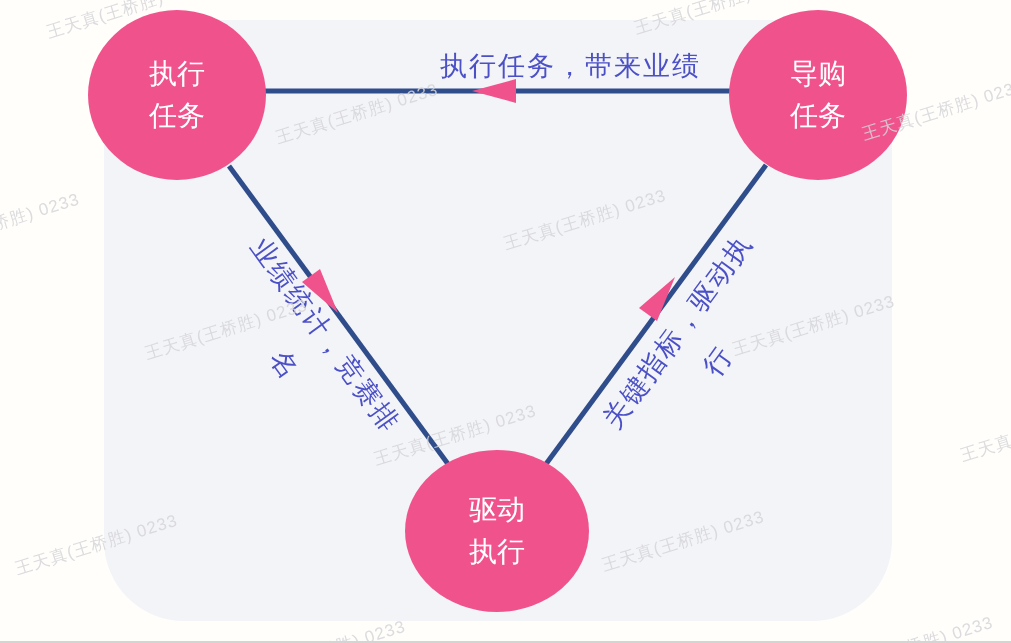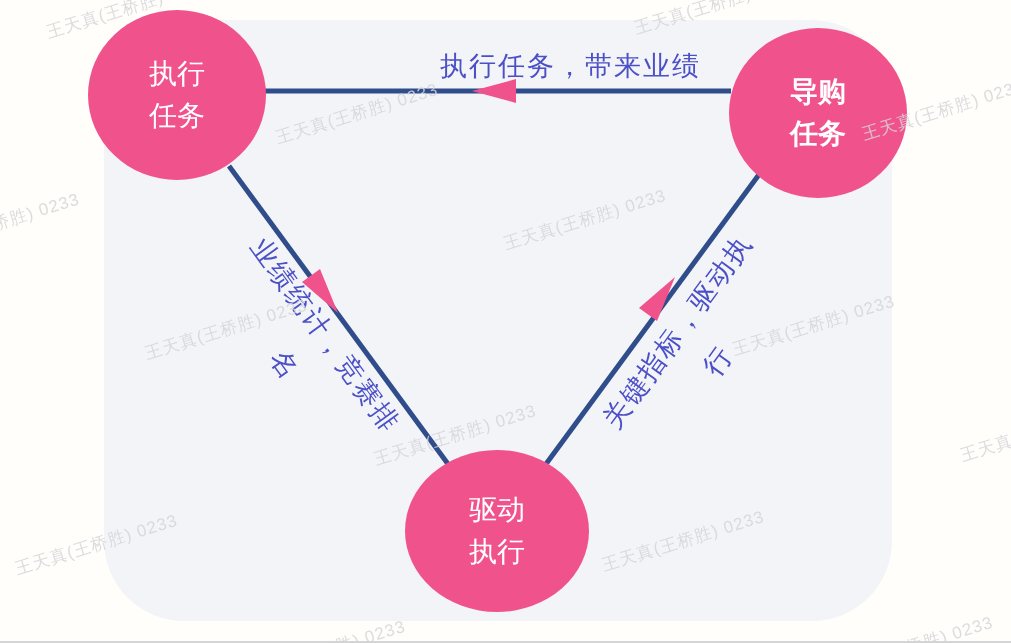--- a/index.html
+++ b/index.html
@@ -34,21 +34,21 @@
   }
   .node{
     position:absolute;z-index:20;border-radius:50%;
     background:var(--node_pink);display:flex;align-items:center;justify-content:center;
   }
   .node span{
     display:block;width:60px;color:#ffffff;font-size:28px;line-height:1.5;
     text-align:center;word-break:break-all;
   }
   .node.performance{left:88px;top:10px;width:178px;height:170px;}
-  .node.task{left:729px;top:28px;width:178px;height:170px;font-weight:bold;}
+  .node.task{left:729px;top:10px;width:178px;height:170px;}
   .node.contest{left:405px;top:450px;width:184px;height:162px;}
   .watermark-layer{
     position:absolute;left:-300px;top:-300px;width:1700px;height:1300px;
     transform:rotate(-17deg);transform-origin:center;
     z-index:50;pointer-events:none;
   }
   .watermark-layer span{
     position:absolute;color:var(--watermark_gray);opacity:0.85;
     font-size:17px;white-space:nowrap;letter-spacing:1px;
     font-family:"Liberation Sans","DejaVu Sans",sans-serif;

